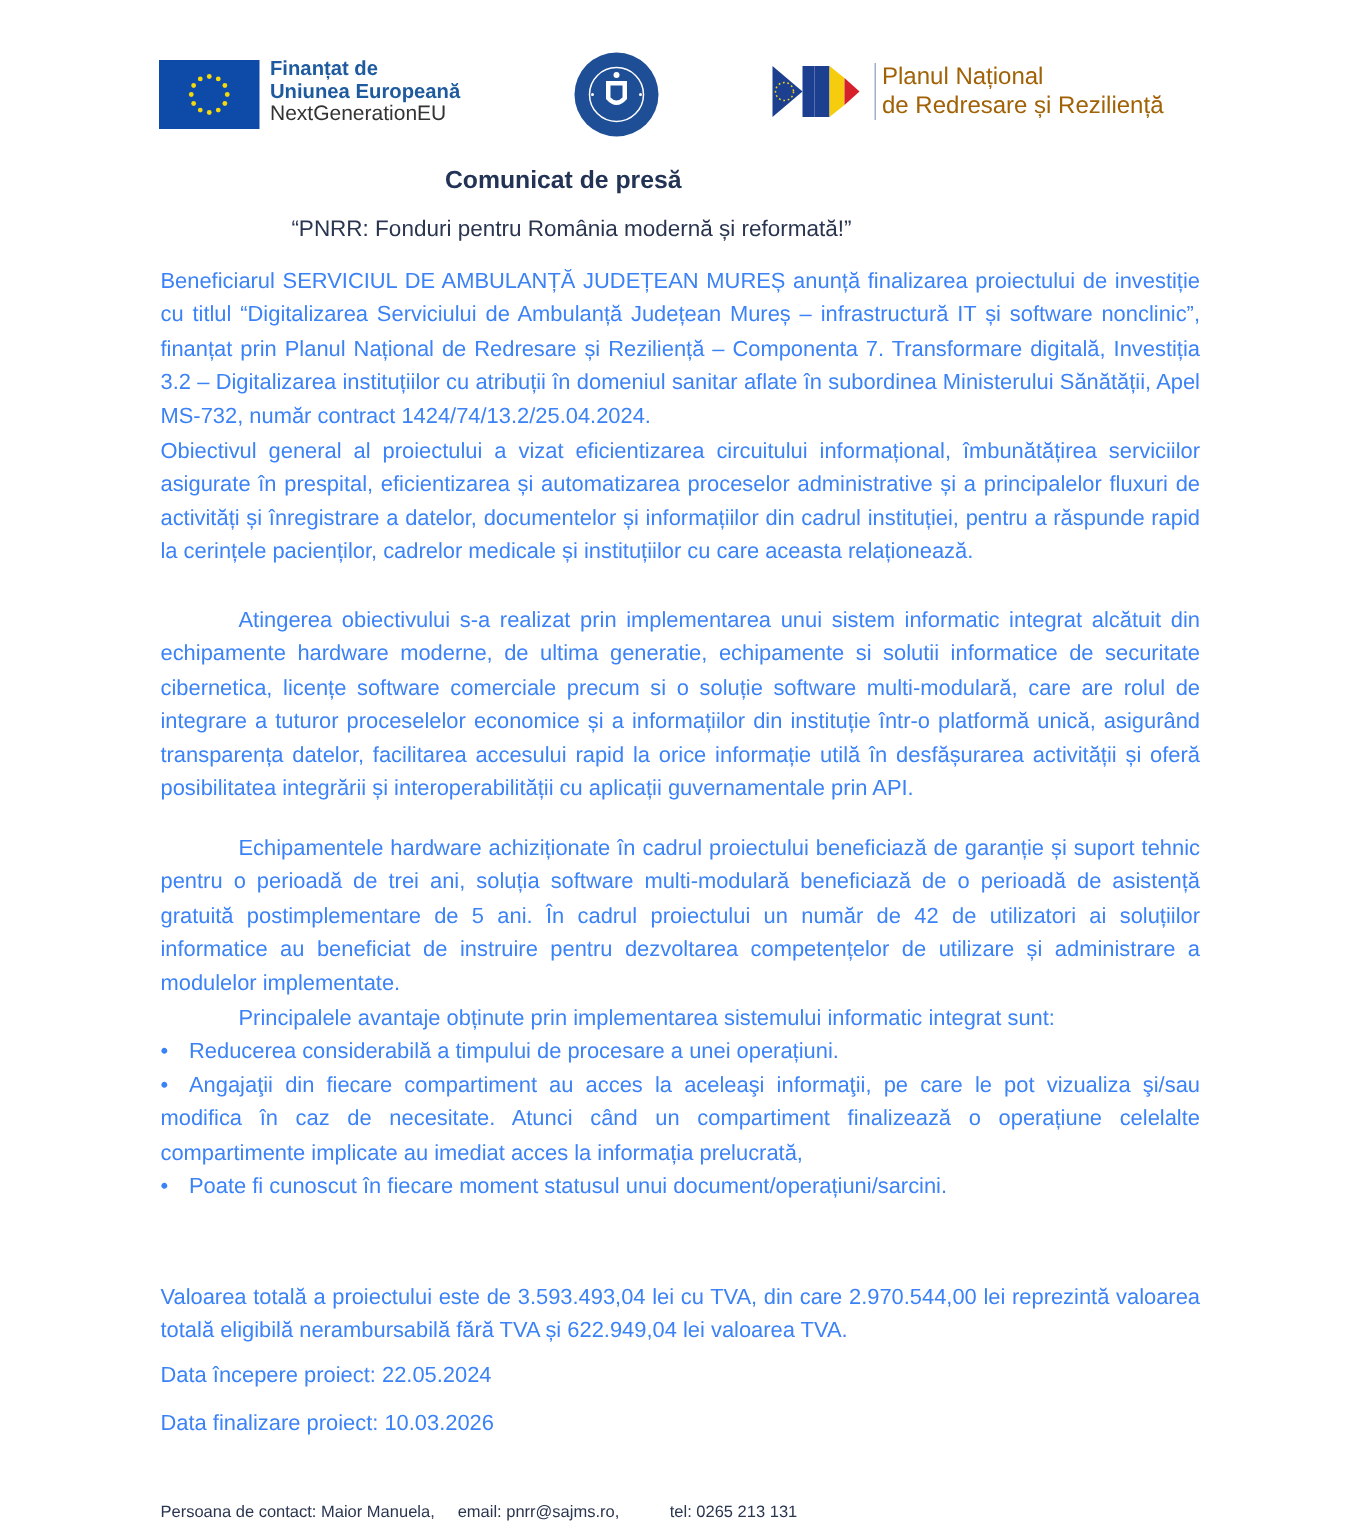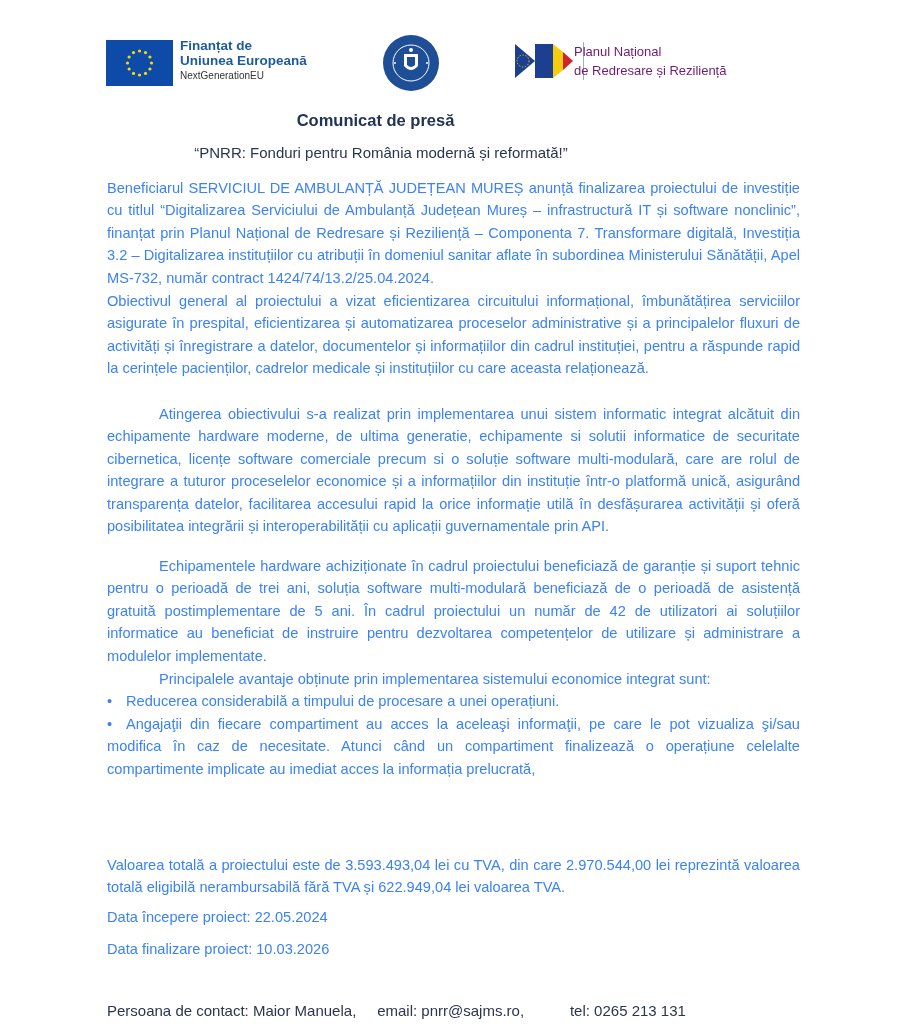--- a/index.html
+++ b/index.html
@@ -4,41 +4,41 @@
   <style>
     html, body { margin: 0; padding: 0; background: #ffffff; }
     body {
       width: 905px; height: 1024px; overflow: hidden; position: relative;
       font-family: "Liberation Sans", sans-serif; color: #2a3550;
     }
     .header { position: absolute; top: 34px; left: 0; width: 832px; height: 60px; }
     .eu-flag { position: absolute; left: 106px; top: 6px; width: 67px; height: 46px; background: #0e4aa8; }
     .eu-text { position: absolute; left: 180px; top: 4px; line-height: 15px; }
     .eu-text .l1, .eu-text .l2 { font-weight: bold; color: #1d5a9e; font-size: 13.5px; }
-    .eu-text .l3 { color: #333; font-size: 10px; }
+    .eu-text .l3 { color: #333; font-size: 14px; }
     .gov-logo { position: absolute; left: 382px; top: 0px; width: 58px; height: 58px; }
     .pnrr-logo { position: absolute; left: 513px; top: 8px; width: 70px; height: 38px; }
     .pnrr-sep { position: absolute; left: 583px; top: 8px; width: 1px; height: 38px; background: #9fb1c8; }
-    .pnrr-text { position: absolute; left: 574px; top: 8px; line-height: 19px; color: #701a75; font-size: 13px; }
+    .pnrr-text { position: absolute; left: 588px; top: 8px; line-height: 19px; color: #a16207; font-size: 16px; }
     .title { position: absolute; top: 111px; left: 0; width: 751px; text-align: center; font-weight: bold; font-size: 16.5px; color: #223355; }
     .subtitle { position: absolute; top: 144px; left: 0; width: 762px; text-align: center; font-size: 15px; color: #2a3550; }
     .para { position: absolute; left: 107px; width: 693px; font-size: 14.6px; line-height: 22.4px; text-align: justify; color: #3b82f6; }
     .para .indent { display: inline-block; width: 52px; }
     #p1 { top: 177px; }
     #p2 { top: 290px; }
     #p3 { top: 403px; }
     #p4 { top: 555px; }
     #p5 { top: 668px; }
     .bullet-list { list-style: none; margin: 0; padding: 0; }
     .bullet-list li { position: relative; padding-left: 0; text-indent: 0; }
     .bullet-list li .dot { display: inline-block; width: 19px; }
     #p6 { top: 854px; }
     #p7 { top: 906px; }
     #p8 { top: 938px; }
-    .contact { position: absolute; top: 1002px; left: 107px; font-size: 15px; color: #2a3550; white-space: pre; }
+    .contact { position: absolute; top: 1002px; left: 107px; font-size: 11px; color: #2a3550; white-space: pre; }
   </style>
 </head>
 <body>
 
 <div class="header">
   <div class="eu-flag">
     <svg width="67" height="46" viewBox="0 0 67 46">
       <g fill="#f5d90a">
         <circle cx="33.5" cy="11" r="1.6"></circle>
           <circle cx="39.5" cy="12.6" r="1.6"></circle>
@@ -91,24 +91,25 @@
 
 <div class="title">Comunicat de presă</div>
 <div class="subtitle">“PNRR: Fonduri pentru România modernă și reformată!”</div>
 
 <div class="para" id="p1">Beneficiarul SERVICIUL DE AMBULANȚĂ JUDEȚEAN MUREȘ anunță finalizarea proiectului de investiție cu titlul “Digitalizarea Serviciului de Ambulanță Județean Mureș – infrastructură IT și software nonclinic”, finanțat prin Planul Național de Redresare și Reziliență – Componenta 7. Transformare digitală, Investiția 3.2 – Digitalizarea instituțiilor cu atribuții în domeniul sanitar aflate în subordinea Ministerului Sănătății, Apel MS-732, număr contract 1424/74/13.2/25.04.2024.</div>
 <div class="para" id="p2">Obiectivul general al proiectului a vizat eficientizarea circuitului informațional, îmbunătățirea serviciilor asigurate în prespital, eficientizarea și automatizarea proceselor administrative și a principalelor fluxuri de activități și înregistrare a datelor, documentelor și informațiilor din cadrul instituției, pentru a răspunde rapid la cerințele pacienților, cadrelor medicale și instituțiilor cu care aceasta relaționează.</div>
 <div class="para" id="p3"><span class="indent"></span><span>Atingerea obiectivului s-a realizat prin implementarea unui sistem informatic integrat alcătuit din  echipamente hardware moderne, de ultima generatie, echipamente si solutii informatice de securitate cibernetica, licențe software comerciale precum si o soluție software multi-modulară, care are rolul de integrare a  tuturor proceselelor economice și a informațiilor din instituție într-o platformă unică, asigurând transparența datelor, facilitarea accesului rapid la orice informație utilă în desfășurarea activității și oferă posibilitatea integrării și interoperabilității cu aplicații guvernamentale  prin API.</span></div>
 <div class="para" id="p4"><span class="indent"></span><span>Echipamentele hardware achiziționate în cadrul proiectului beneficiază de garanție și suport tehnic pentru o perioadă de trei ani, soluția software multi-modulară beneficiază de o perioadă de asistență gratuită postimplementare de 5 ani. În cadrul proiectului un număr de 42 de utilizatori ai soluțiilor informatice au beneficiat de instruire pentru dezvoltarea competențelor de utilizare și administrare a modulelor implementate.</span></div>
 
 <div class="para" id="p5">
-  <div><span class="indent"></span><span>Principalele avantaje obținute prin implementarea sistemului economice integrat sunt:</span></div>
+  <div><span class="indent"></span><span>Principalele avantaje obținute prin implementarea sistemului informatic integrat sunt:</span></div>
   <ul class="bullet-list">
     <li><span class="dot">•</span><span>Reducerea considerabilă a timpului de procesare a unei operațiuni.</span></li>
     <li><span class="dot">•</span><span>Angajaţii din fiecare compartiment au acces la aceleaşi informaţii, pe care le pot vizualiza şi/sau modifica în caz de necesitate. Atunci când un compartiment finalizează o operațiune celelalte compartimente implicate au imediat acces la informația prelucrată,</span></li>
+    <li><span class="dot">•</span><span>Poate fi cunoscut în fiecare moment statusul unui document/operațiuni/sarcini.</span></li>
   </ul>
 </div>
 
 <div class="para" id="p6"> Valoarea totală a proiectului este de 3.593.493,04 lei cu TVA, din care 2.970.544,00 lei reprezintă valoarea totală eligibilă nerambursabilă fără TVA și 622.949,04 lei valoarea TVA.</div>
 <div class="para" id="p7">Data începere proiect: 22.05.2024</div>
 <div class="para" id="p8">Data finalizare proiect: 10.03.2026</div>
 
 <div class="contact"><span>Persoana de contact: Maior Manuela,</span>     <span>email: pnrr@sajms.ro,</span>           <span>tel: 0265 213 131</span></div>
 
 </body></html>

